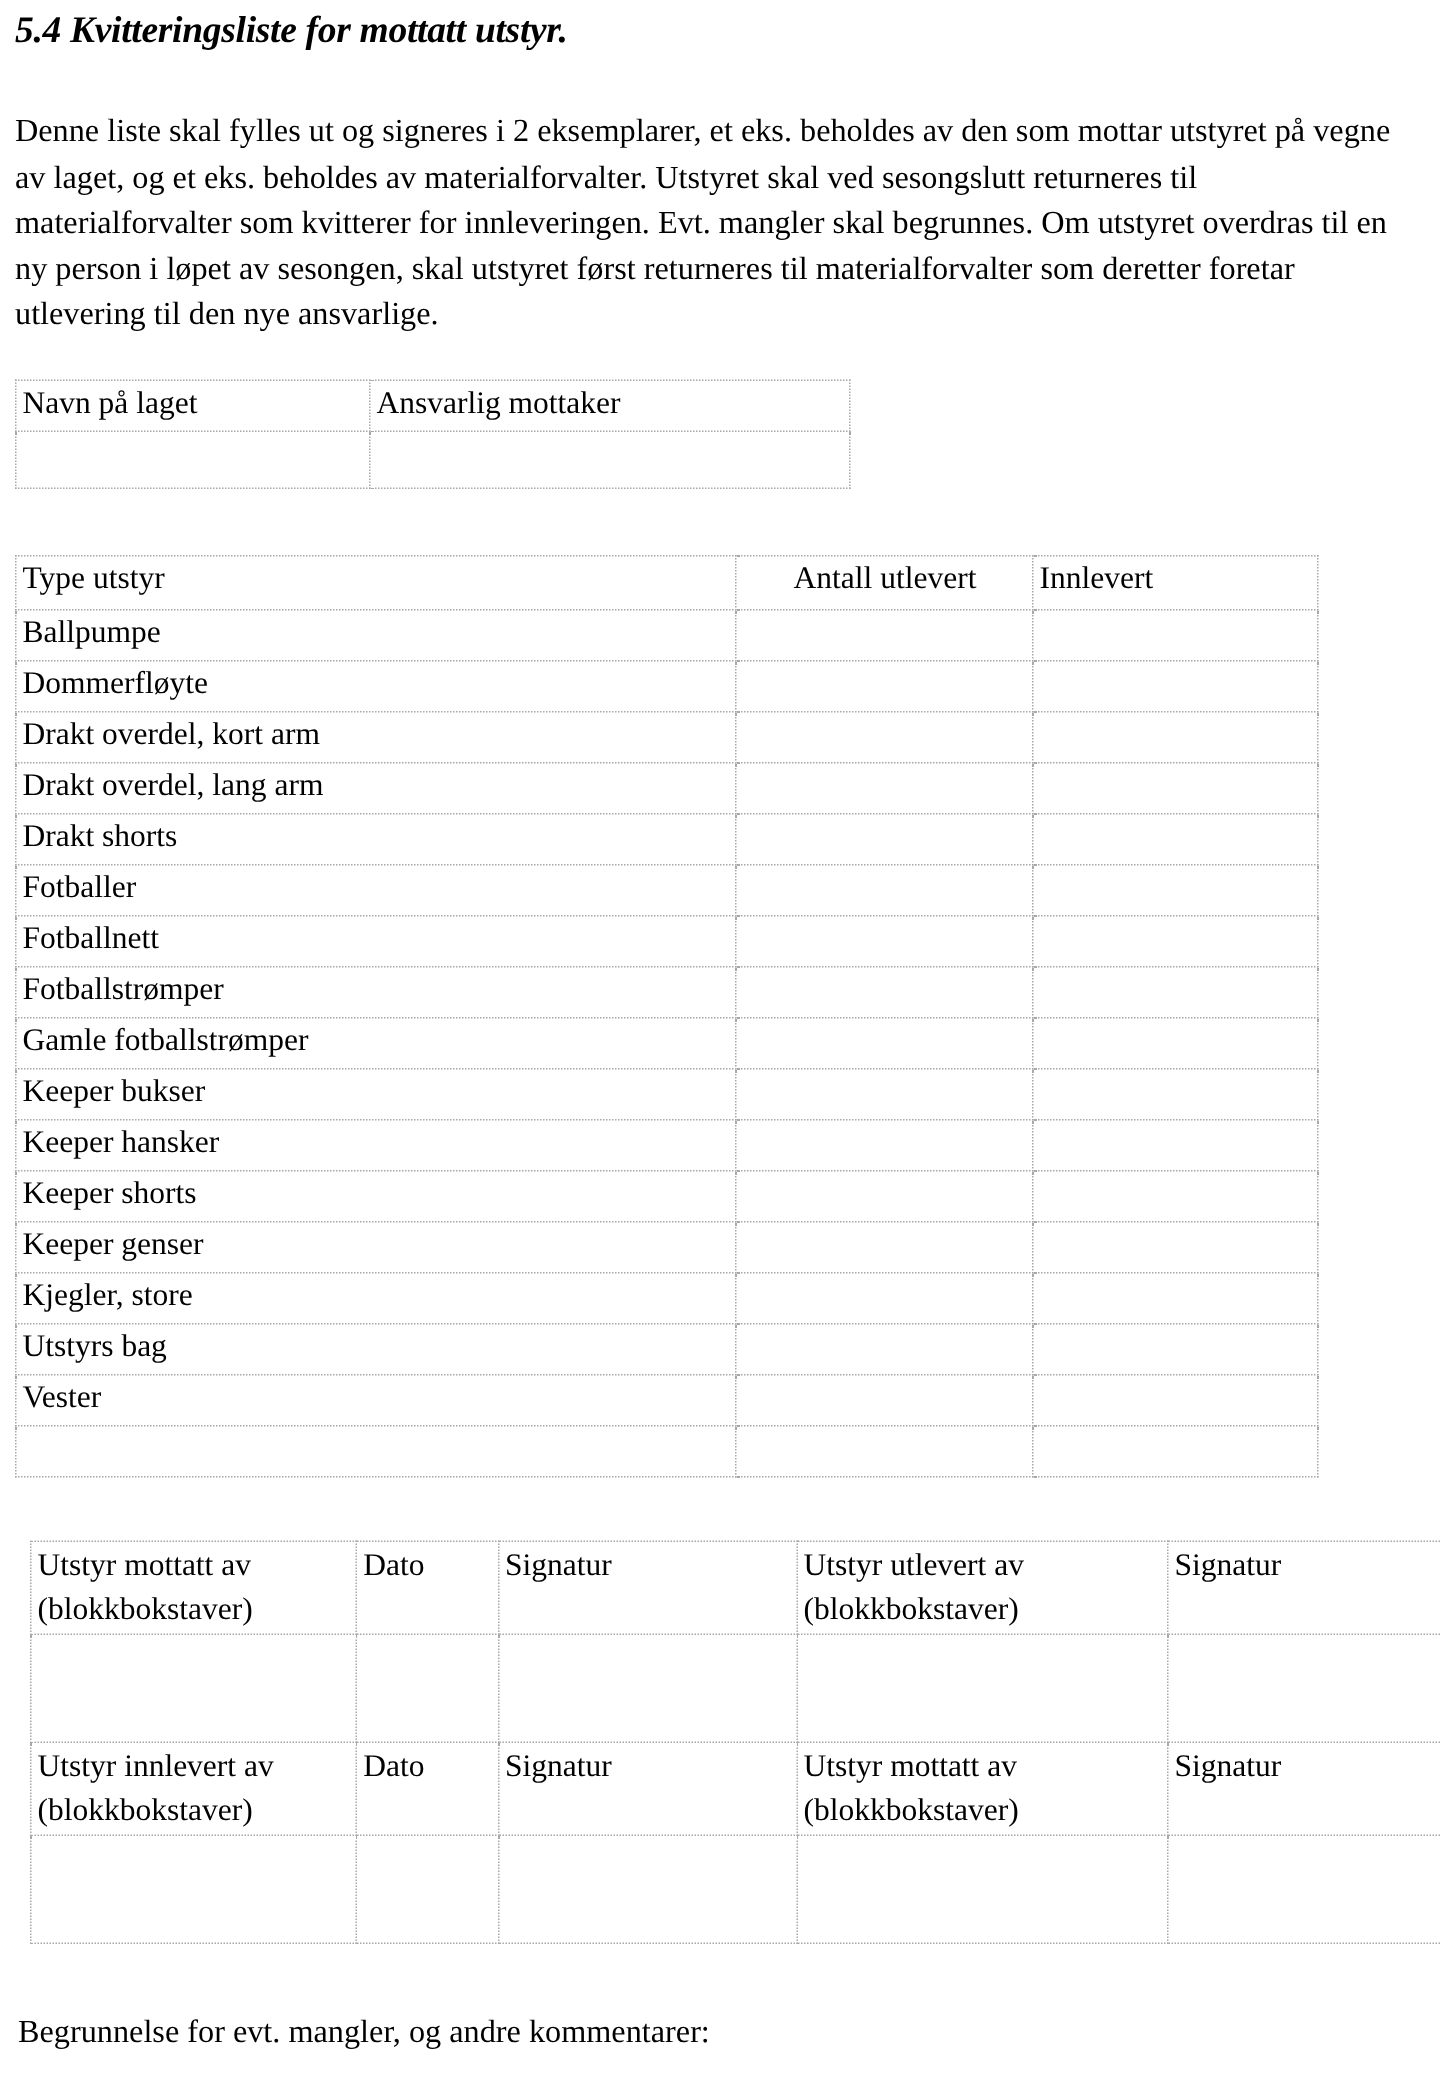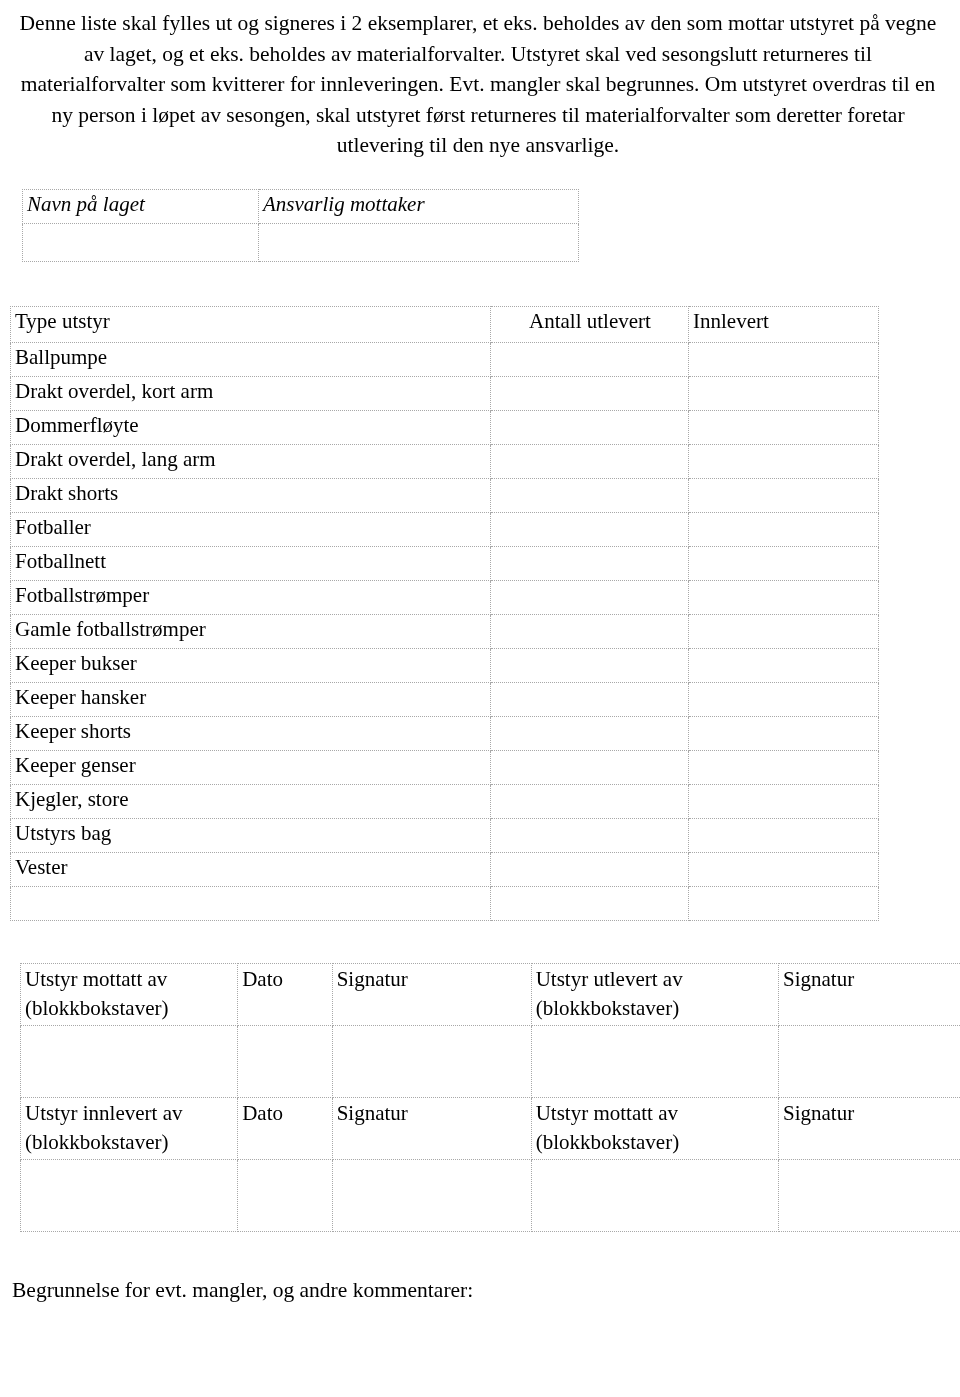--- a/index.html
+++ b/index.html
@@ -29,23 +29,23 @@
     font-style: italic;
     line-height: 30px;
     margin: 6px 0 0 2px;
     letter-spacing: -0.2px;
   }
 
   
   .intro {
     font-size: 21.5px;
     line-height: 30.5px;
-    margin: 8px 0 0 2px;
+    margin: 36px 0 0 2px;
     width: 936px;
-    text-align: center;
+    text-align: left;
   }
 
   
   table.dotted {
     border-collapse: collapse;
     table-layout: fixed;
     width: 100%;
   }
   table.dotted td,
   table.dotted th {
@@ -56,22 +56,21 @@
     text-align: left;
     font-size: 21px;
     line-height: 27px;
     background: #ffffff;
   }
 
   
   .team-wrap {
     margin-top: 28px;
     width: 556px;
-    margin-left: 14px;
-    font-style: italic;
+    margin-left: 2px;
   }
   .team-table td {
     height: 30px;
   }
   .team-table tr.blank td {
     height: 34px;
   }
 
   
   .equip-wrap {
@@ -112,20 +111,21 @@
     font-size: 21.5px;
     line-height: 28px;
     margin: 44px 0 0 4px;
   }
 </style>
 </head>
 <body>
 
 <div class="page">
 
+  <div class="doc-title">5.4 Kvitteringsliste for mottatt utstyr.</div>
 
   <div class="intro">Denne liste skal fylles ut og signeres i 2 eksemplarer, et eks. beholdes av den som mottar utstyret på vegne av laget, og et eks. beholdes av materialforvalter. Utstyret skal ved sesongslutt returneres til materialforvalter som kvitterer for innleveringen. Evt. mangler skal begrunnes. Om utstyret overdras til en ny person i løpet av sesongen, skal utstyret først returneres til materialforvalter som deretter foretar utlevering til den nye ansvarlige.</div>
 
   <div class="team-wrap">
     <table class="dotted team-table">
       <colgroup>
         <col style="width:236px">
         <col style="width:320px">
       </colgroup>
       <tbody>
@@ -155,26 +155,26 @@
           <th class="c-inn">Innlevert</th>
         </tr>
       </thead>
       <tbody>
           <tr>
             <td>Ballpumpe</td>
             <td></td>
             <td></td>
           </tr>
           <tr>
+            <td>Dommerfløyte</td>
+            <td></td>
+            <td></td>
+          </tr>
+          <tr>
             <td>Drakt overdel, kort arm</td>
-            <td></td>
-            <td></td>
-          </tr>
-          <tr>
-            <td>Dommerfløyte</td>
             <td></td>
             <td></td>
           </tr>
           <tr>
             <td>Drakt overdel, lang arm</td>
             <td></td>
             <td></td>
           </tr>
           <tr>
             <td>Drakt shorts</td>

